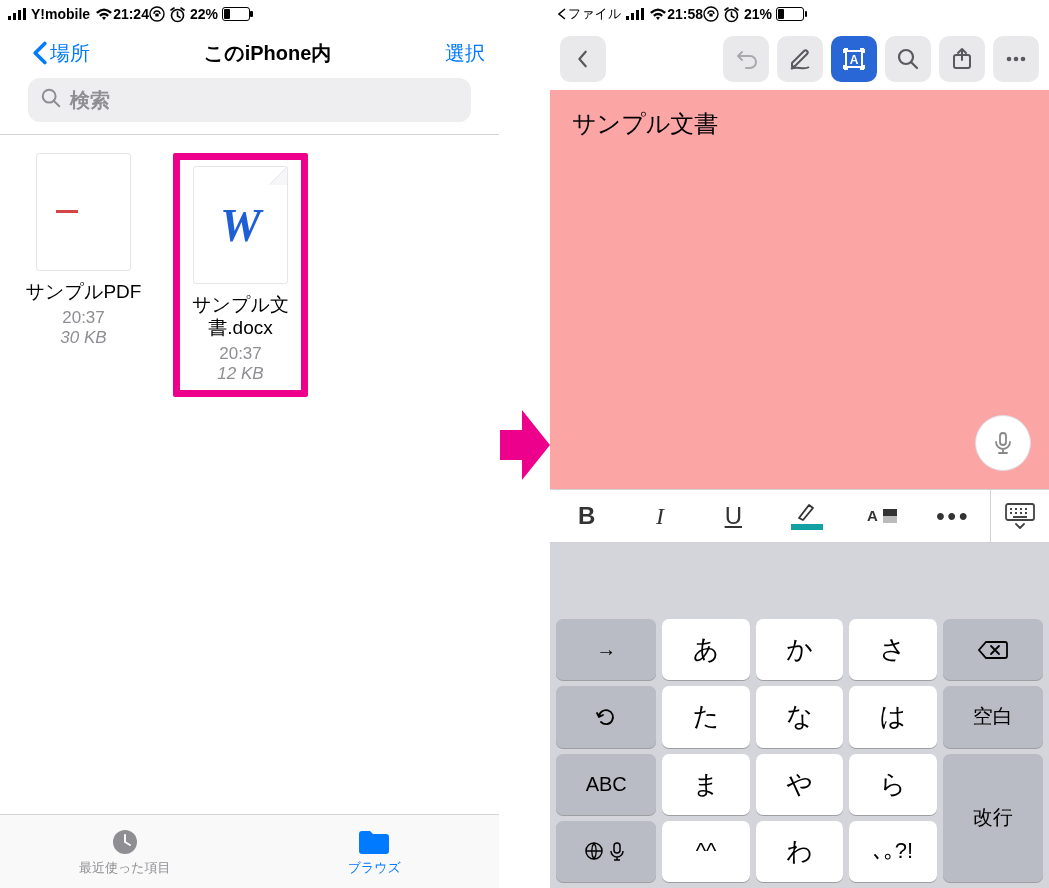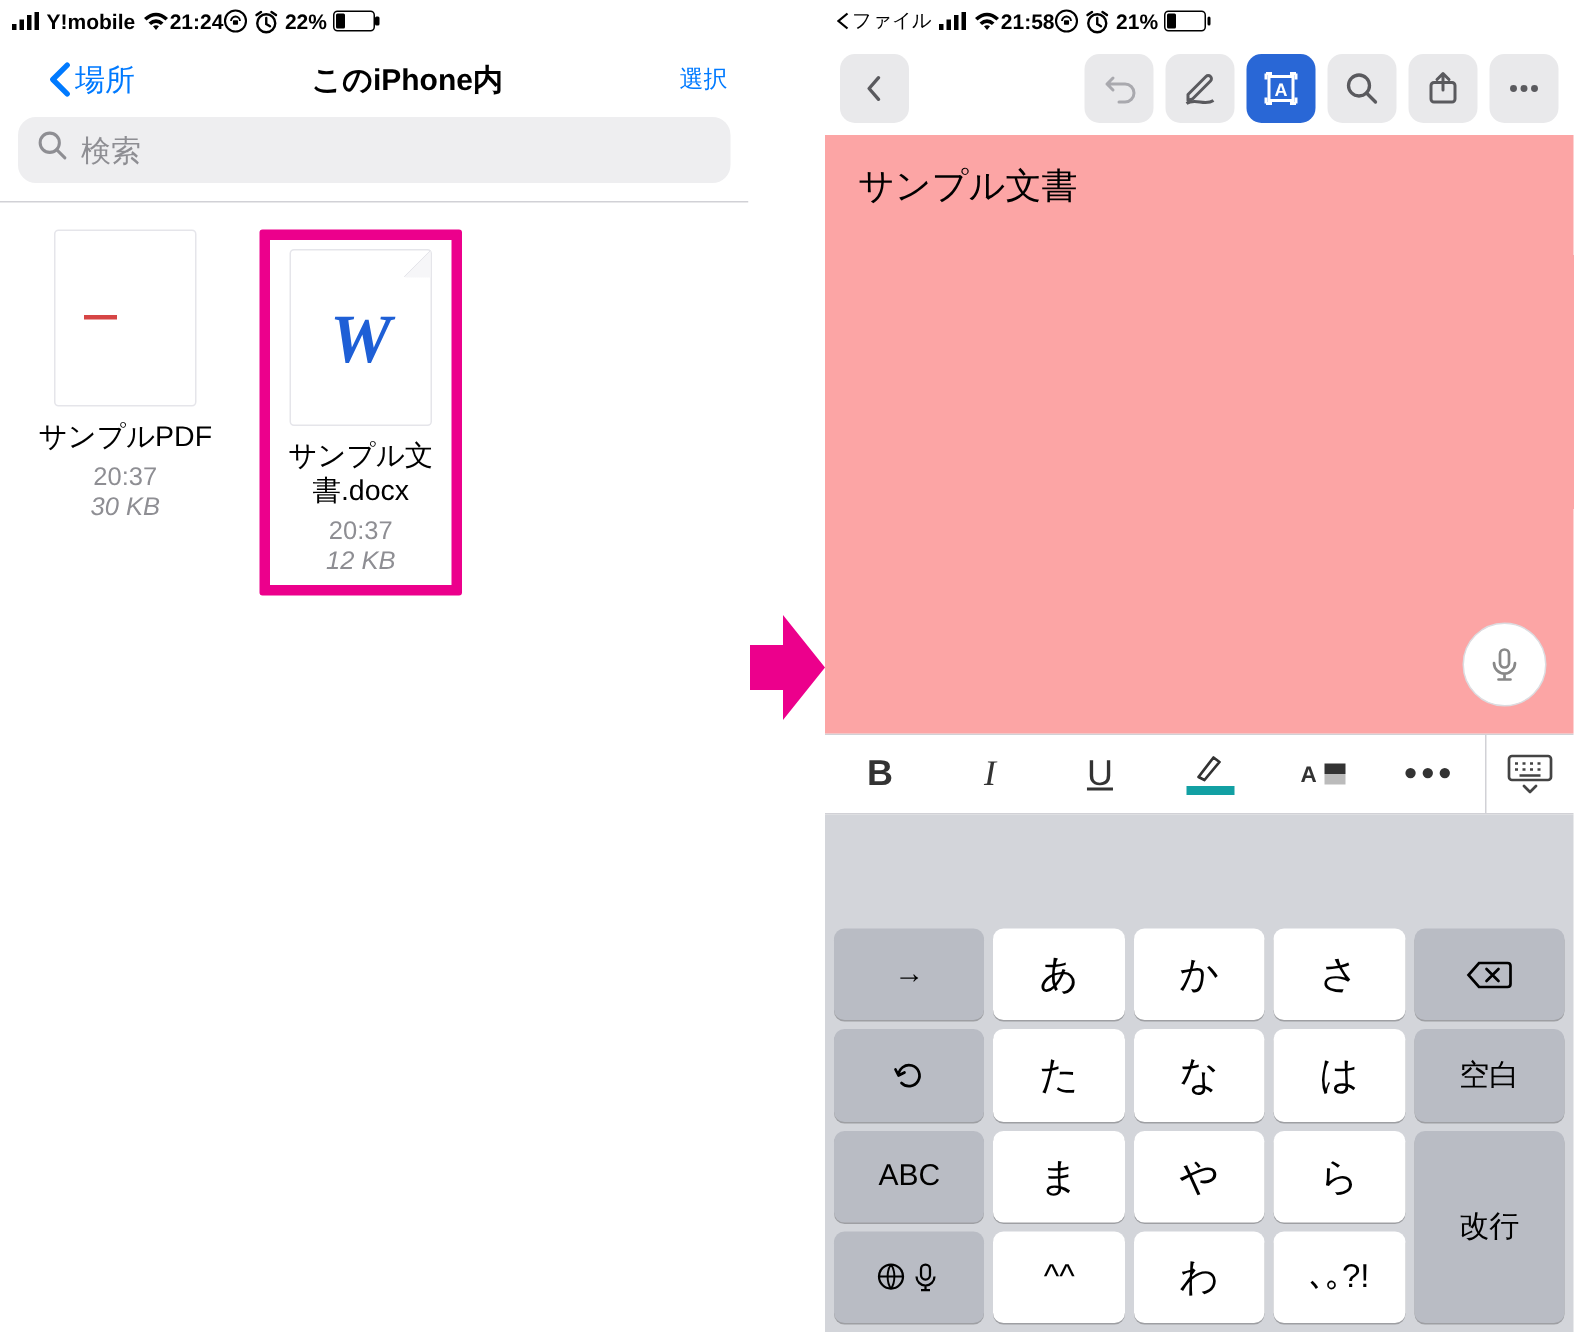--- a/index.html
+++ b/index.html
@@ -15,23 +15,23 @@
 .status-bar { height: 28px; display: flex; align-items: center; justify-content: flex-start; padding: 0 8px; font-size: 14px; font-weight: 600; color: #000; }
 .status-left { display: flex; align-items: center; gap: 5px; }
 .status-right { display: flex; align-items: center; gap: 4px; }
 .signal-icon, .wifi-icon, .alarm-icon, .battery-icon, .rotation-icon { display:inline-flex; }
 .back-app { font-size: 13px; font-weight:400; display:flex; align-items:center; gap:2px; }
 
 
 .nav-header { height: 50px; display:flex; align-items:center; justify-content:space-between; padding: 0 14px; margin-left: 18px; }
 .back-btn { color:#007aff; font-size:20px; display:flex; align-items:center; gap:2px; }
 .nav-title { font-size:20px; font-weight:700; color:#000; }
-.select-btn { color:#007aff; font-size:16px; }
-
-.search-wrap { padding: 0 12px 12px; }
+.select-btn { color:#007aff; font-size:20px; }
+
+.search-wrap { padding: 0 28px 12px; font-weight: bold; }
 .search-field { background:#eeeef0; border-radius:12px; height:44px; display:flex; align-items:center; padding:0 12px; gap:8px; color:#8e8e93; font-size:20px; }
 .search-icon svg { width:22px; height:22px; }
 
 .divider { height:1px; background:#d1d1d6; }
 
 .files-grid { display:flex; padding:18px 16px; gap:22px; }
 .file-item { width:135px; display:flex; flex-direction:column; align-items:center; text-align:center; }
 .file-thumb { width:95px; height:118px; background:#fff; border:1px solid #e5e5ea; border-radius:3px; margin-bottom:10px; display:flex; align-items:center; justify-content:center; position:relative; }
 .file-thumb .fold { position:absolute; top:0; right:0; width:18px; height:18px; background:linear-gradient(135deg, transparent 48%, #e5e5ea 50%, #f6f6f8 52%); border-bottom-left-radius:2px; }
 .doc-w { font-family: Georgia, 'Times New Roman', serif; font-size:46px; font-style:italic; font-weight:700; color:#1e5fd6; }
@@ -195,20 +195,39 @@
               <span class="doc-w">W</span>
             </div>
             <div class="file-name">サンプル文書.docx</div>
             <div class="file-time">20:37</div>
             <div class="file-size">12 KB</div>
           </div>
         </div>
       </div>
 
 
+      <div class="tab-bar">
+        <div class="tab-item inactive">
+          <span class="tab-icon">
+            <svg width="30" height="30" viewBox="0 0 30 30">
+                <circle cx="15" cy="15" r="12" fill="#8e8e93"></circle>
+                <path d="M15 8v7l5 3" stroke="#f9f9f9" stroke-width="2" fill="none" stroke-linecap="round"></path>
+              </svg>
+          </span>
+          <span>最近使った項目</span>
+        </div>
+        <div class="tab-item active">
+          <span class="tab-icon">
+            <svg width="34" height="28" viewBox="0 0 34 28">
+                <path d="M2 6 Q2 3 5 3 H13 L16 6 H29 Q32 6 32 9 V23 Q32 26 29 26 H5 Q2 26 2 23 Z" fill="#007aff"></path>
+              </svg>
+          </span>
+          <span>ブラウズ</span>
+        </div>
+      </div>
     </div>
   </div>
 
   <div class="gap">
     <span class="arrow">
       <svg viewBox="0 0 50 70">
           <path d="M0 20 H22 V0 L50 35 L22 70 V50 H0 Z" fill="#ec008c"></path>
         </svg>
     </span>
   </div>

